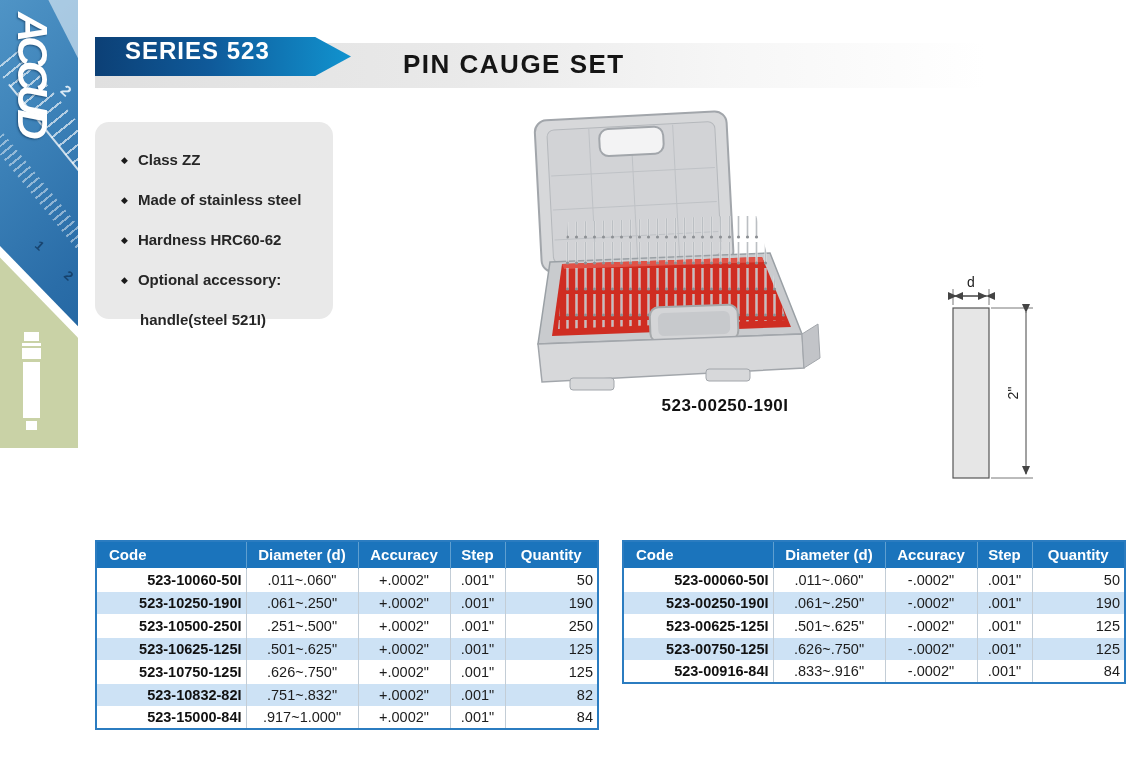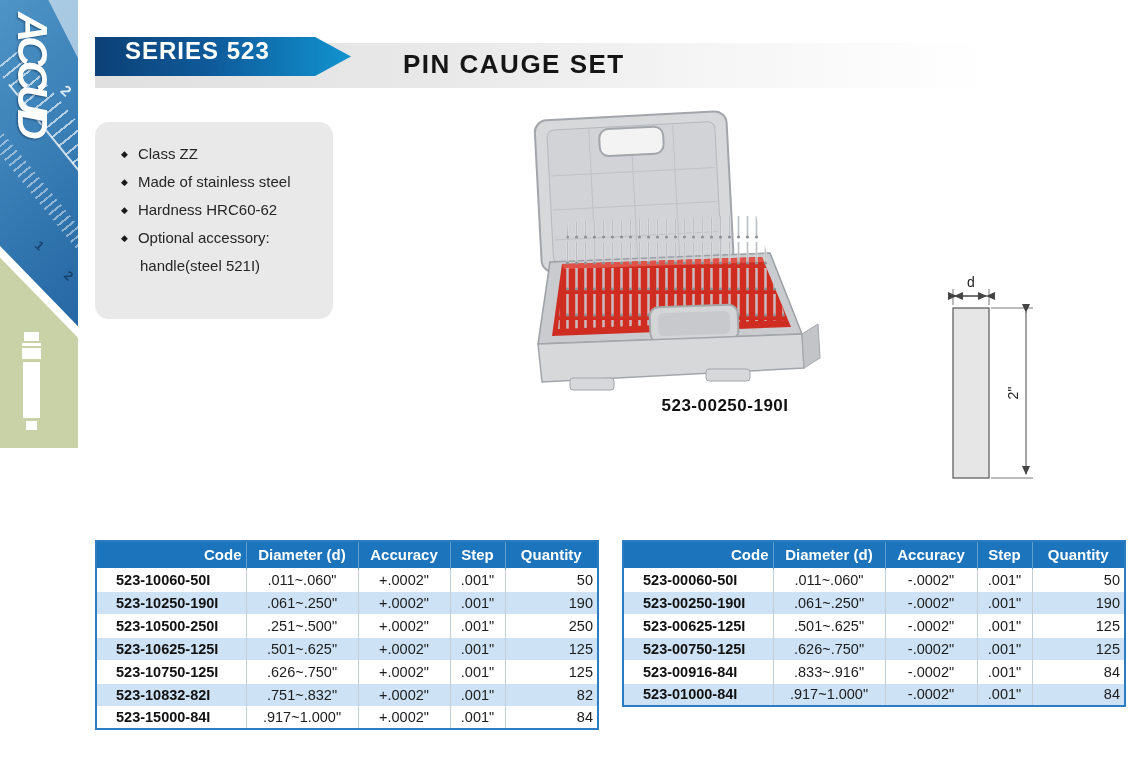--- a/index.html
+++ b/index.html
@@ -67,21 +67,21 @@
   .page-title {
     position:absolute; left:375px; top:49px;
     font-size:26px; font-weight:bold; color:#151515; letter-spacing:1.5px;margin-left:28px;
   }
 
   
   .features-box {
     position:absolute; left:95px; top:122px; width:238px; height:197px;
     background:#e9e9e9; border-radius:14px; padding:24px 16px 14px 26px;
   }
-  .feature-item { font-size:15px; color:#262626; margin-bottom:12px; line-height:16px; }
+  .feature-item { font-size:15px; color:#262626; margin-bottom:12px; line-height:28px;font-weight:bold; }
   .feature-item .bullet { font-size:9px; color:#1a1a1a; margin-right:10px; vertical-align:2px; }
   .feature-item.indent { padding-left:19px; }
 
   
   .product-img { position:absolute; left:500px; top:110px; }
   .product-caption {
     position:absolute; left:595px; top:396px; width:260px; text-align:center;
     font-size:17px; font-weight:bold; color:#111; letter-spacing:.5px;
   }
 
@@ -94,28 +94,28 @@
   .spec-wrap.right { left:622px; }
   table.spec {
     border-collapse:collapse; table-layout:fixed; width:502px;
     border:2px solid #2b7cc0; font-size:14.5px;
   }
   table.spec th {
     background:#1b74bc; color:#ffffff; font-size:15px; font-weight:bold;
     height:27px; padding:2px 4px; text-align:center;
     border-right:1px solid #5f9fd0;
   }
-  table.spec th:first-child { text-align:right; padding-left:12px; }
+  table.spec th:first-child { text-align:left; padding-left:12px; }
   table.spec th:last-child  { border-right:none;text-align:center; }
   table.spec td {
     height:23px; padding:1px 4px; text-align:center; color:#1c1c1c;
     border-right:1px solid #c3cdd6; border-top:1px solid #ffffff;
     white-space:nowrap; overflow:hidden;
   }
-  table.spec td:first-child { font-weight:bold; text-align:left; padding-left:19px; color:#111; }
+  table.spec td:first-child { font-weight:bold; text-align:right; padding-left:19px; color:#111; }
   table.spec td:last-child  { border-right:none;text-align:right; }
   table.spec tbody tr:nth-child(even) td { background:#cde2f5; }
   table.spec tbody tr:nth-child(odd)  td { background:#ffffff; }
 </style>
 </head>
 <body>
 
 <div class="sidebar">
   <div class="sidebar-blue">
     <div class="sidebar-blue-glare"></div>
@@ -336,22 +336,15 @@
           <td>.001"</td>
           <td>125</td>
         </tr>
         <tr>
           <td>523-00916-84I</td>
           <td>.833~.916"</td>
           <td>-.0002"</td>
           <td>.001"</td>
           <td>84</td>
         </tr>
-        <tr>
-          <td>523-01000-84I</td>
-          <td>.917~1.000"</td>
-          <td>-.0002"</td>
-          <td>.001"</td>
-          <td>84</td>
-        </tr>
       </tbody>
   </table>
 </div>
 
 </body></html>

